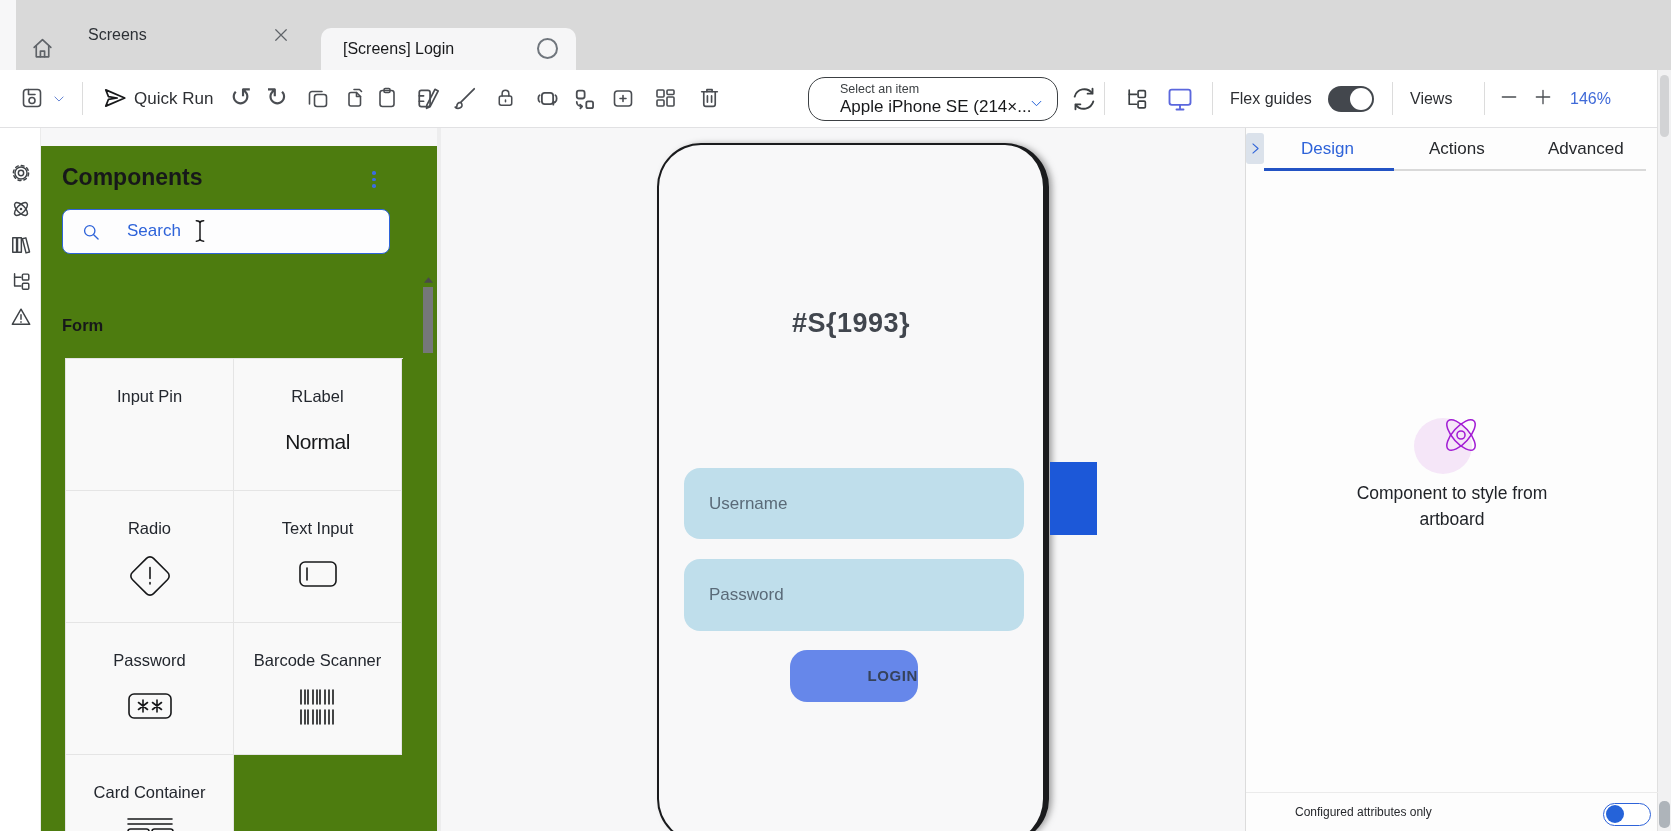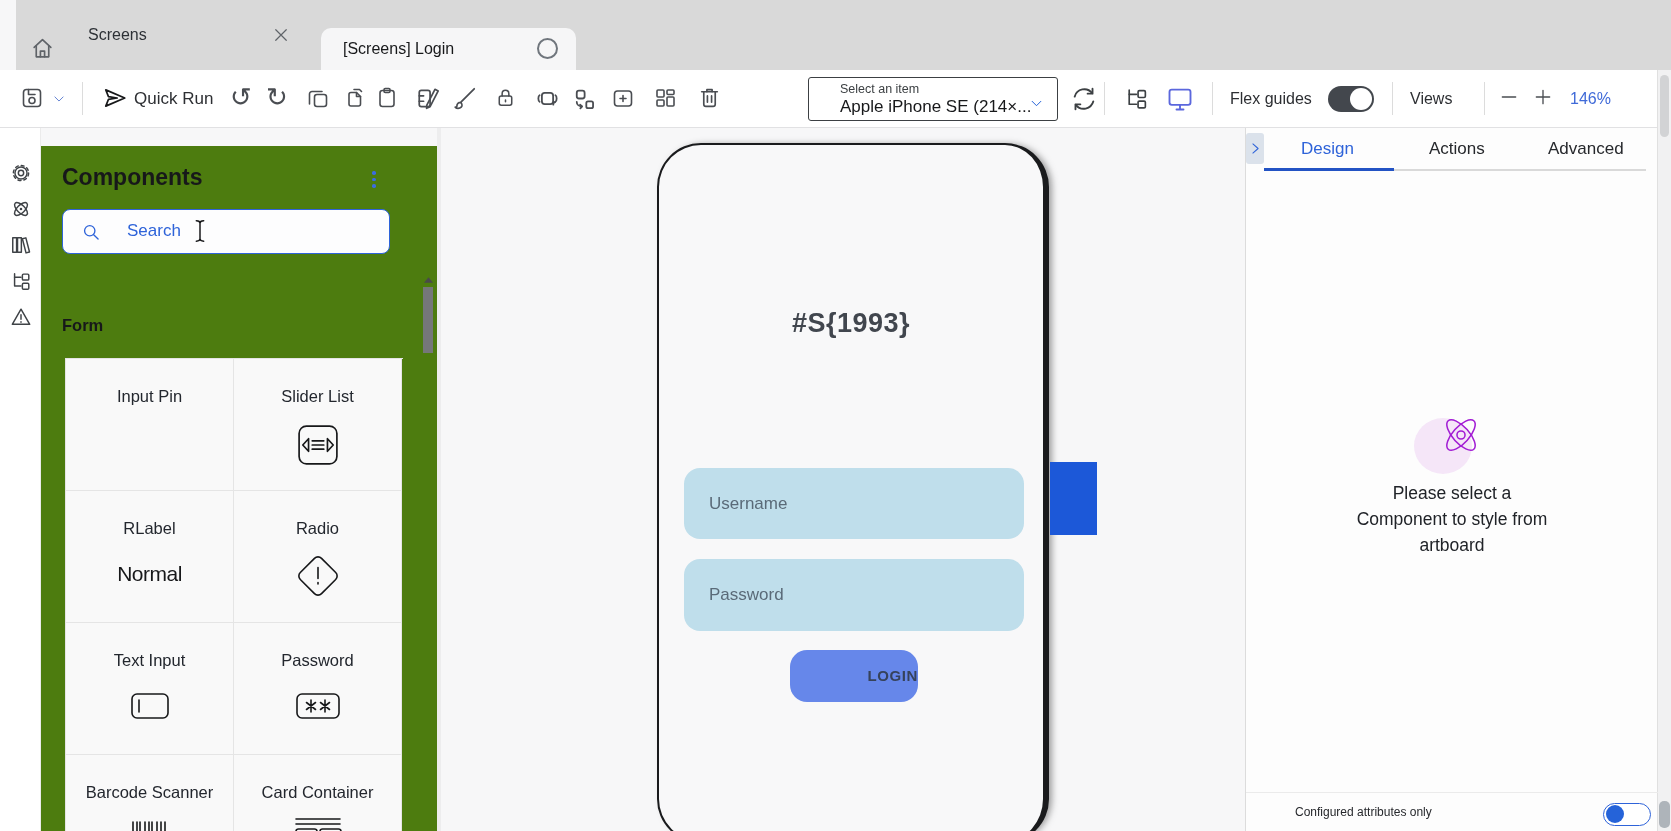--- a/index.html
+++ b/index.html
@@ -17,21 +17,21 @@
   .tabbar { position:absolute; left:16px; top:0; width:1671px; height:70px; background:#d9d9d9; }
   .tab-active { position:absolute; left:305px; top:28px; width:255px; height:42px; background:#f6f6f7; border-radius:10px 10px 0 0; }
   .tab-label { font-size:16px; color:#2d3136; line-height:42px; }
   .tab-circle { position:absolute; left:216px; top:10px; width:21px; height:21px; border:2px solid #70767d; border-radius:50%; }
 
   
   .toolbar { position:absolute; left:0; top:70px; width:1671px; height:58px; background:#ffffff; border-bottom:1px solid #e1e1e3; }
   .vdiv { position:absolute; top:12px; width:1px; height:33px; background:#dcdcdc; }
   .tbtn { position:absolute; color:#4a4d52; cursor:pointer; }
   .tb-text { position:absolute; font-size:16px; color:#2d2f33; line-height:20px; }
-  .devicebox { position:absolute; left:808px; top:7px; width:250px; height:44px; border:1.5px solid #3c4043; border-radius:3px; background:#fff;padding-left:19px; }
+  .devicebox { position:absolute; left:808px; top:7px; width:250px; height:44px; border:1.5px solid #3c4043; border-radius:17px; background:#fff;padding-left:19px; }
   .devicebox .small { position:absolute; left:31px; top:4px; font-size:12.5px; color:#3c4043; }
   .devicebox .val { position:absolute; left:31px; top:19px; font-size:17px; color:#17181a; white-space:nowrap; }
   .toggle-on { position:absolute; left:1328px; top:16px; width:46px; height:26px; border-radius:13px; background:#43474d; }
   .toggle-on .knob { position:absolute; right:2px; top:2px; width:22px; height:22px; border-radius:50%; background:#fff; }
   .zoompct { color:#3f6ad8; }
 
   
   .winscroll { position:absolute; right:0; top:70px; width:14px; height:761px; background:#f1f1f2; border-left:1px solid #e0e0e0; }
 
   
@@ -339,29 +339,20 @@
     </div>
 
     <div class="sec-title">Form</div>
 
     <div class="cgrid">
 
       <div class="cell">
         <div class="clabel">Input Pin</div>
       </div>
 
-      <div class="cell">
-        <div class="clabel">Slider List</div>
-        <svg class="ic" style="margin-top:18px;color:#17181a;" width="42" height="42" viewBox="0 0 40 40">
-          <rect x="2" y="2" width="36" height="36" rx="7" stroke-width="1.8"></rect>
-          <polygon points="11,14 11,26 5.5,20" stroke-width="1.6"></polygon>
-          <polygon points="29,14 29,26 34.5,20" stroke-width="1.6"></polygon>
-          <path d="M14.5 16 h11 M14.5 20 h11 M14.5 24 h11" stroke-width="1.8"></path>
-        </svg>
-      </div>
 
       <div class="cell">
         <div class="clabel">RLabel</div>
         <div style="margin-top:24px;font-size:21px;font-weight:500;letter-spacing:-0.5px;color:#17181a;">Normal</div>
       </div>
 
       <div class="cell">
         <div class="clabel">Radio</div>
         <svg class="ic" style="margin-top:12px;color:#17181a;" width="52" height="52" viewBox="0 0 52 52">
           <rect x="11" y="11" width="30" height="30" rx="5" transform="rotate(45 26 26)" stroke-width="1.8"></rect>
@@ -437,21 +428,20 @@
     <div class="tabtrack"></div>
     <div class="tabactiveline"></div>
 
     <div class="empty-blob"></div>
     <svg class="ic abs" style="left:192px;top:282px;color:#a21cd4;" width="46" height="50" viewBox="0 0 48 52">
       <ellipse cx="24" cy="26" rx="20" ry="8.5" transform="rotate(48 24 26)" stroke-width="3.4"></ellipse>
       <ellipse cx="24" cy="26" rx="20" ry="8.5" transform="rotate(-48 24 26)" stroke-width="3.4"></ellipse>
       <circle cx="24" cy="26" r="4.2" stroke-width="3.4"></circle>
     </svg>
     <div class="empty-text">
-      <div>Please select a</div>
       <div>Component to style from</div>
       <div>artboard</div>
     </div>
 
     <div class="rfooter-div"></div>
     <span class="rfooter-label">Configured attributes only</span>
     <div class="toggle-off">
         <div class="knob"></div>
       </div>
   </div>

